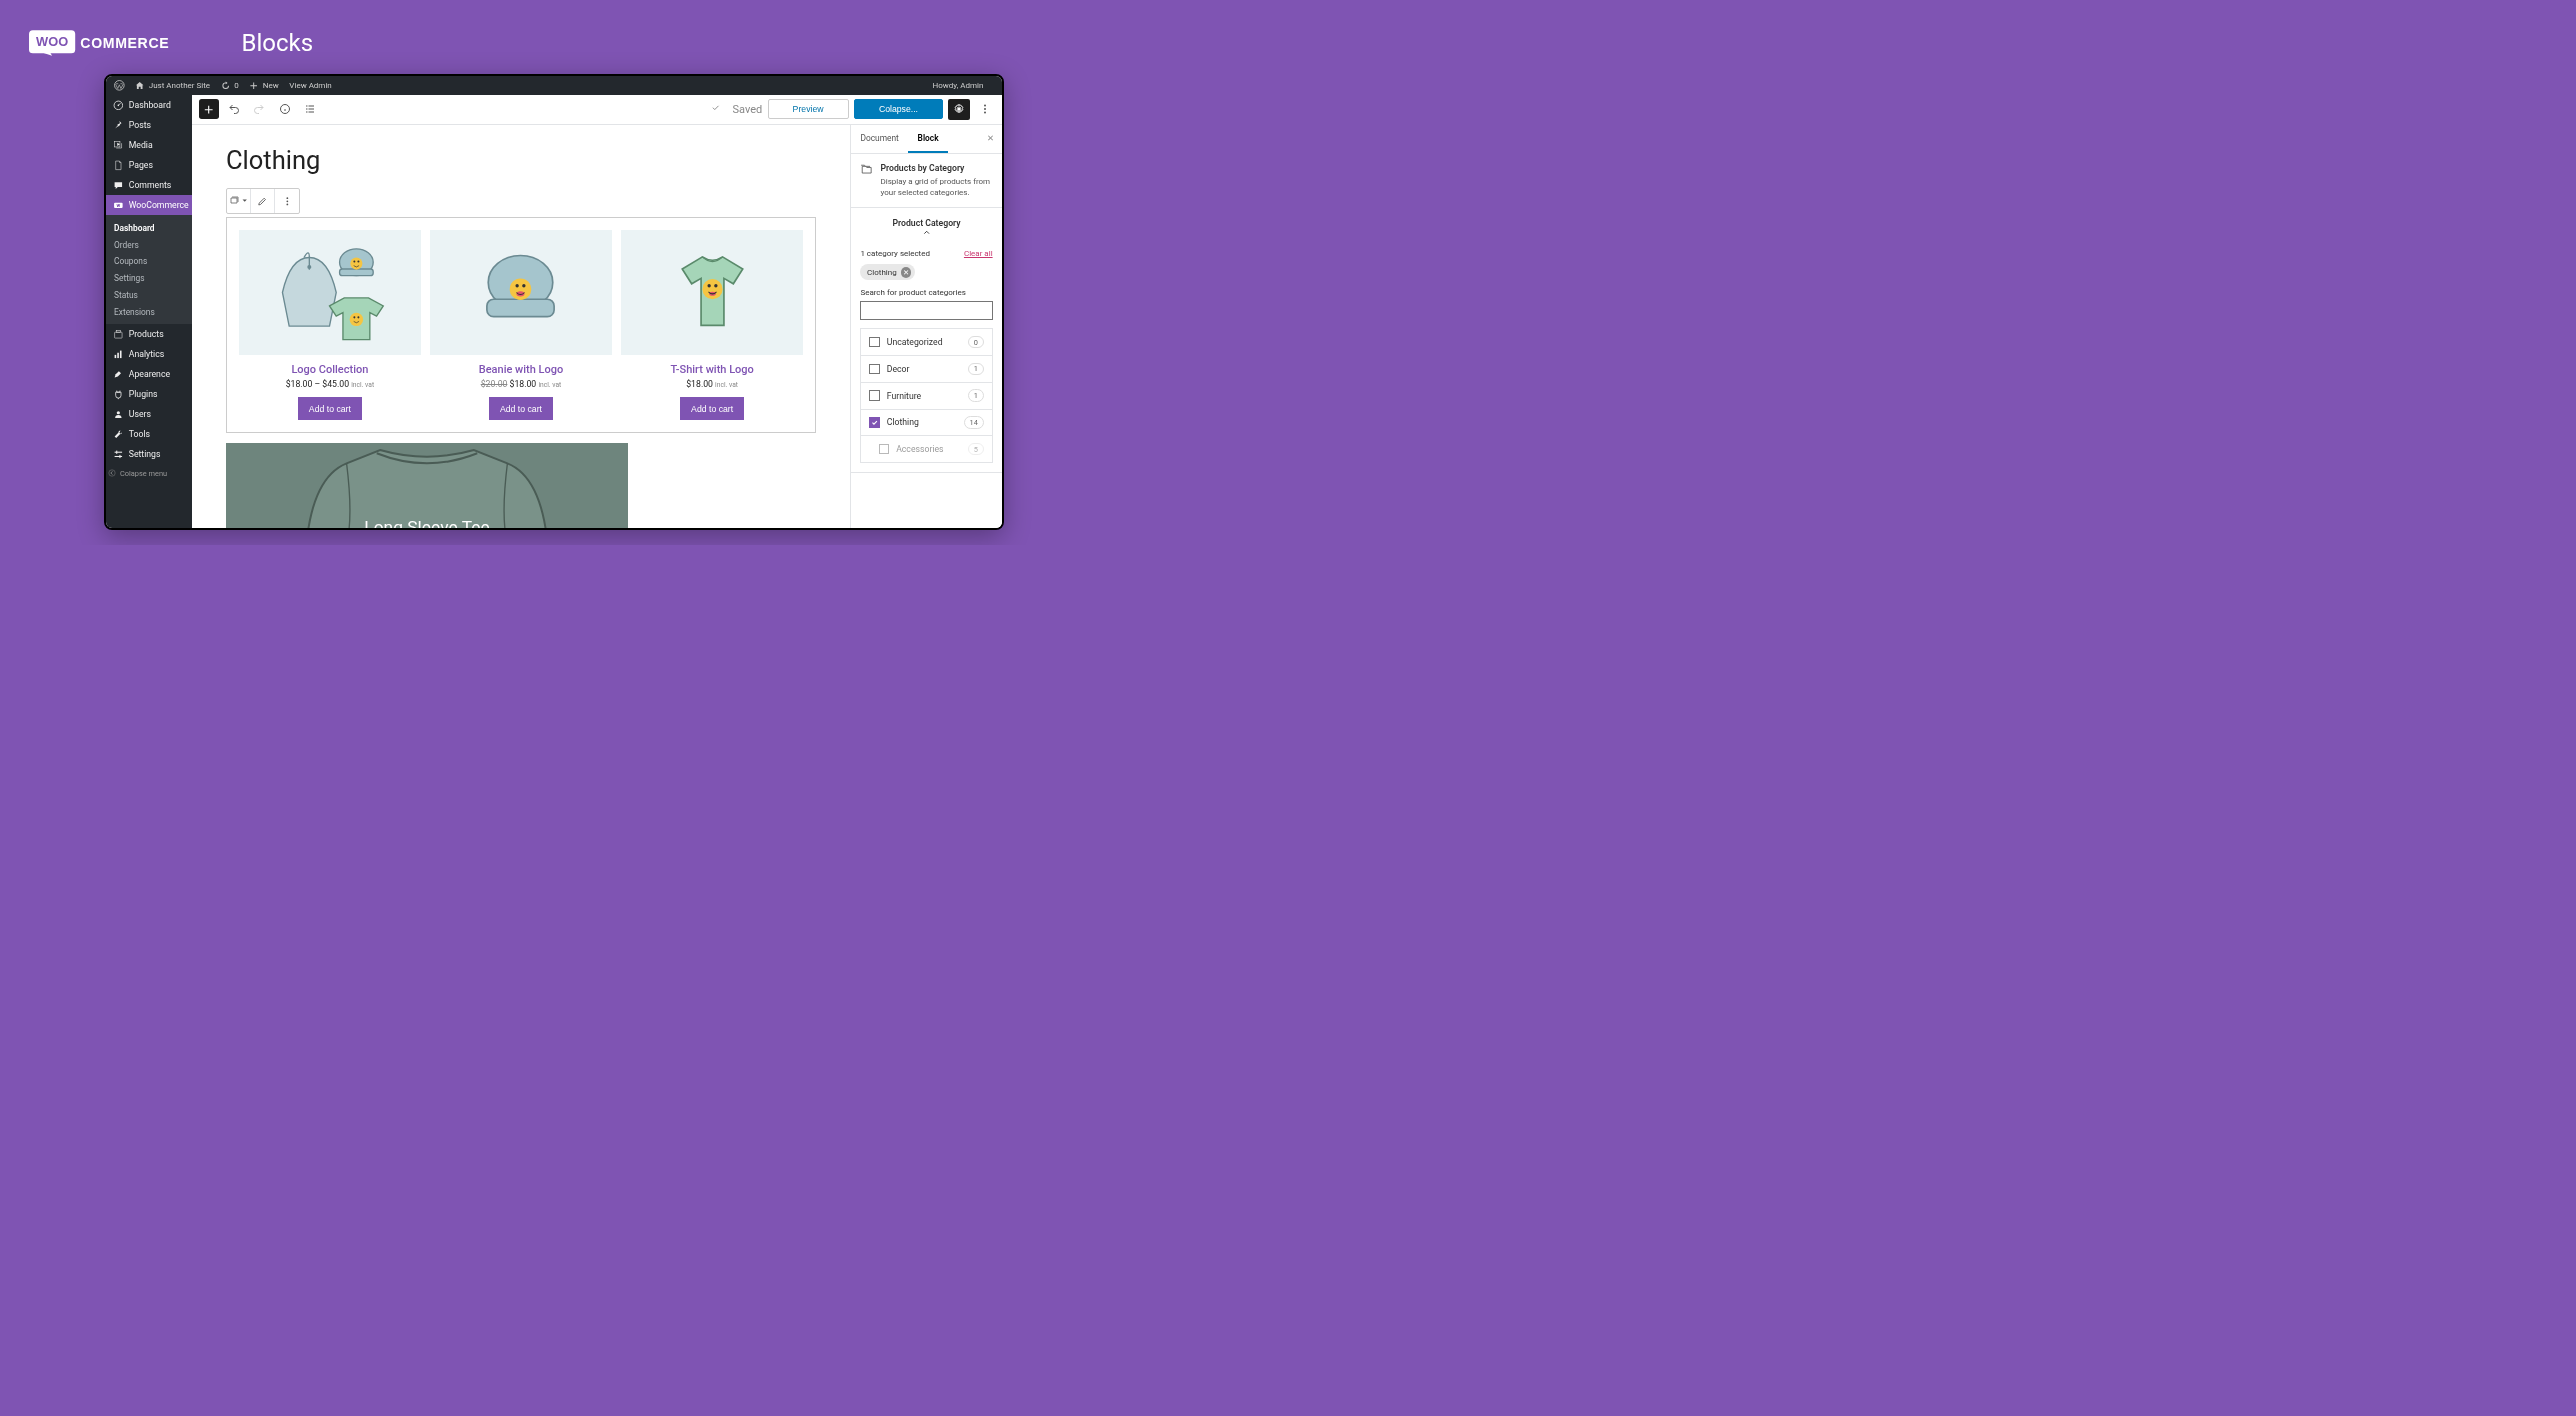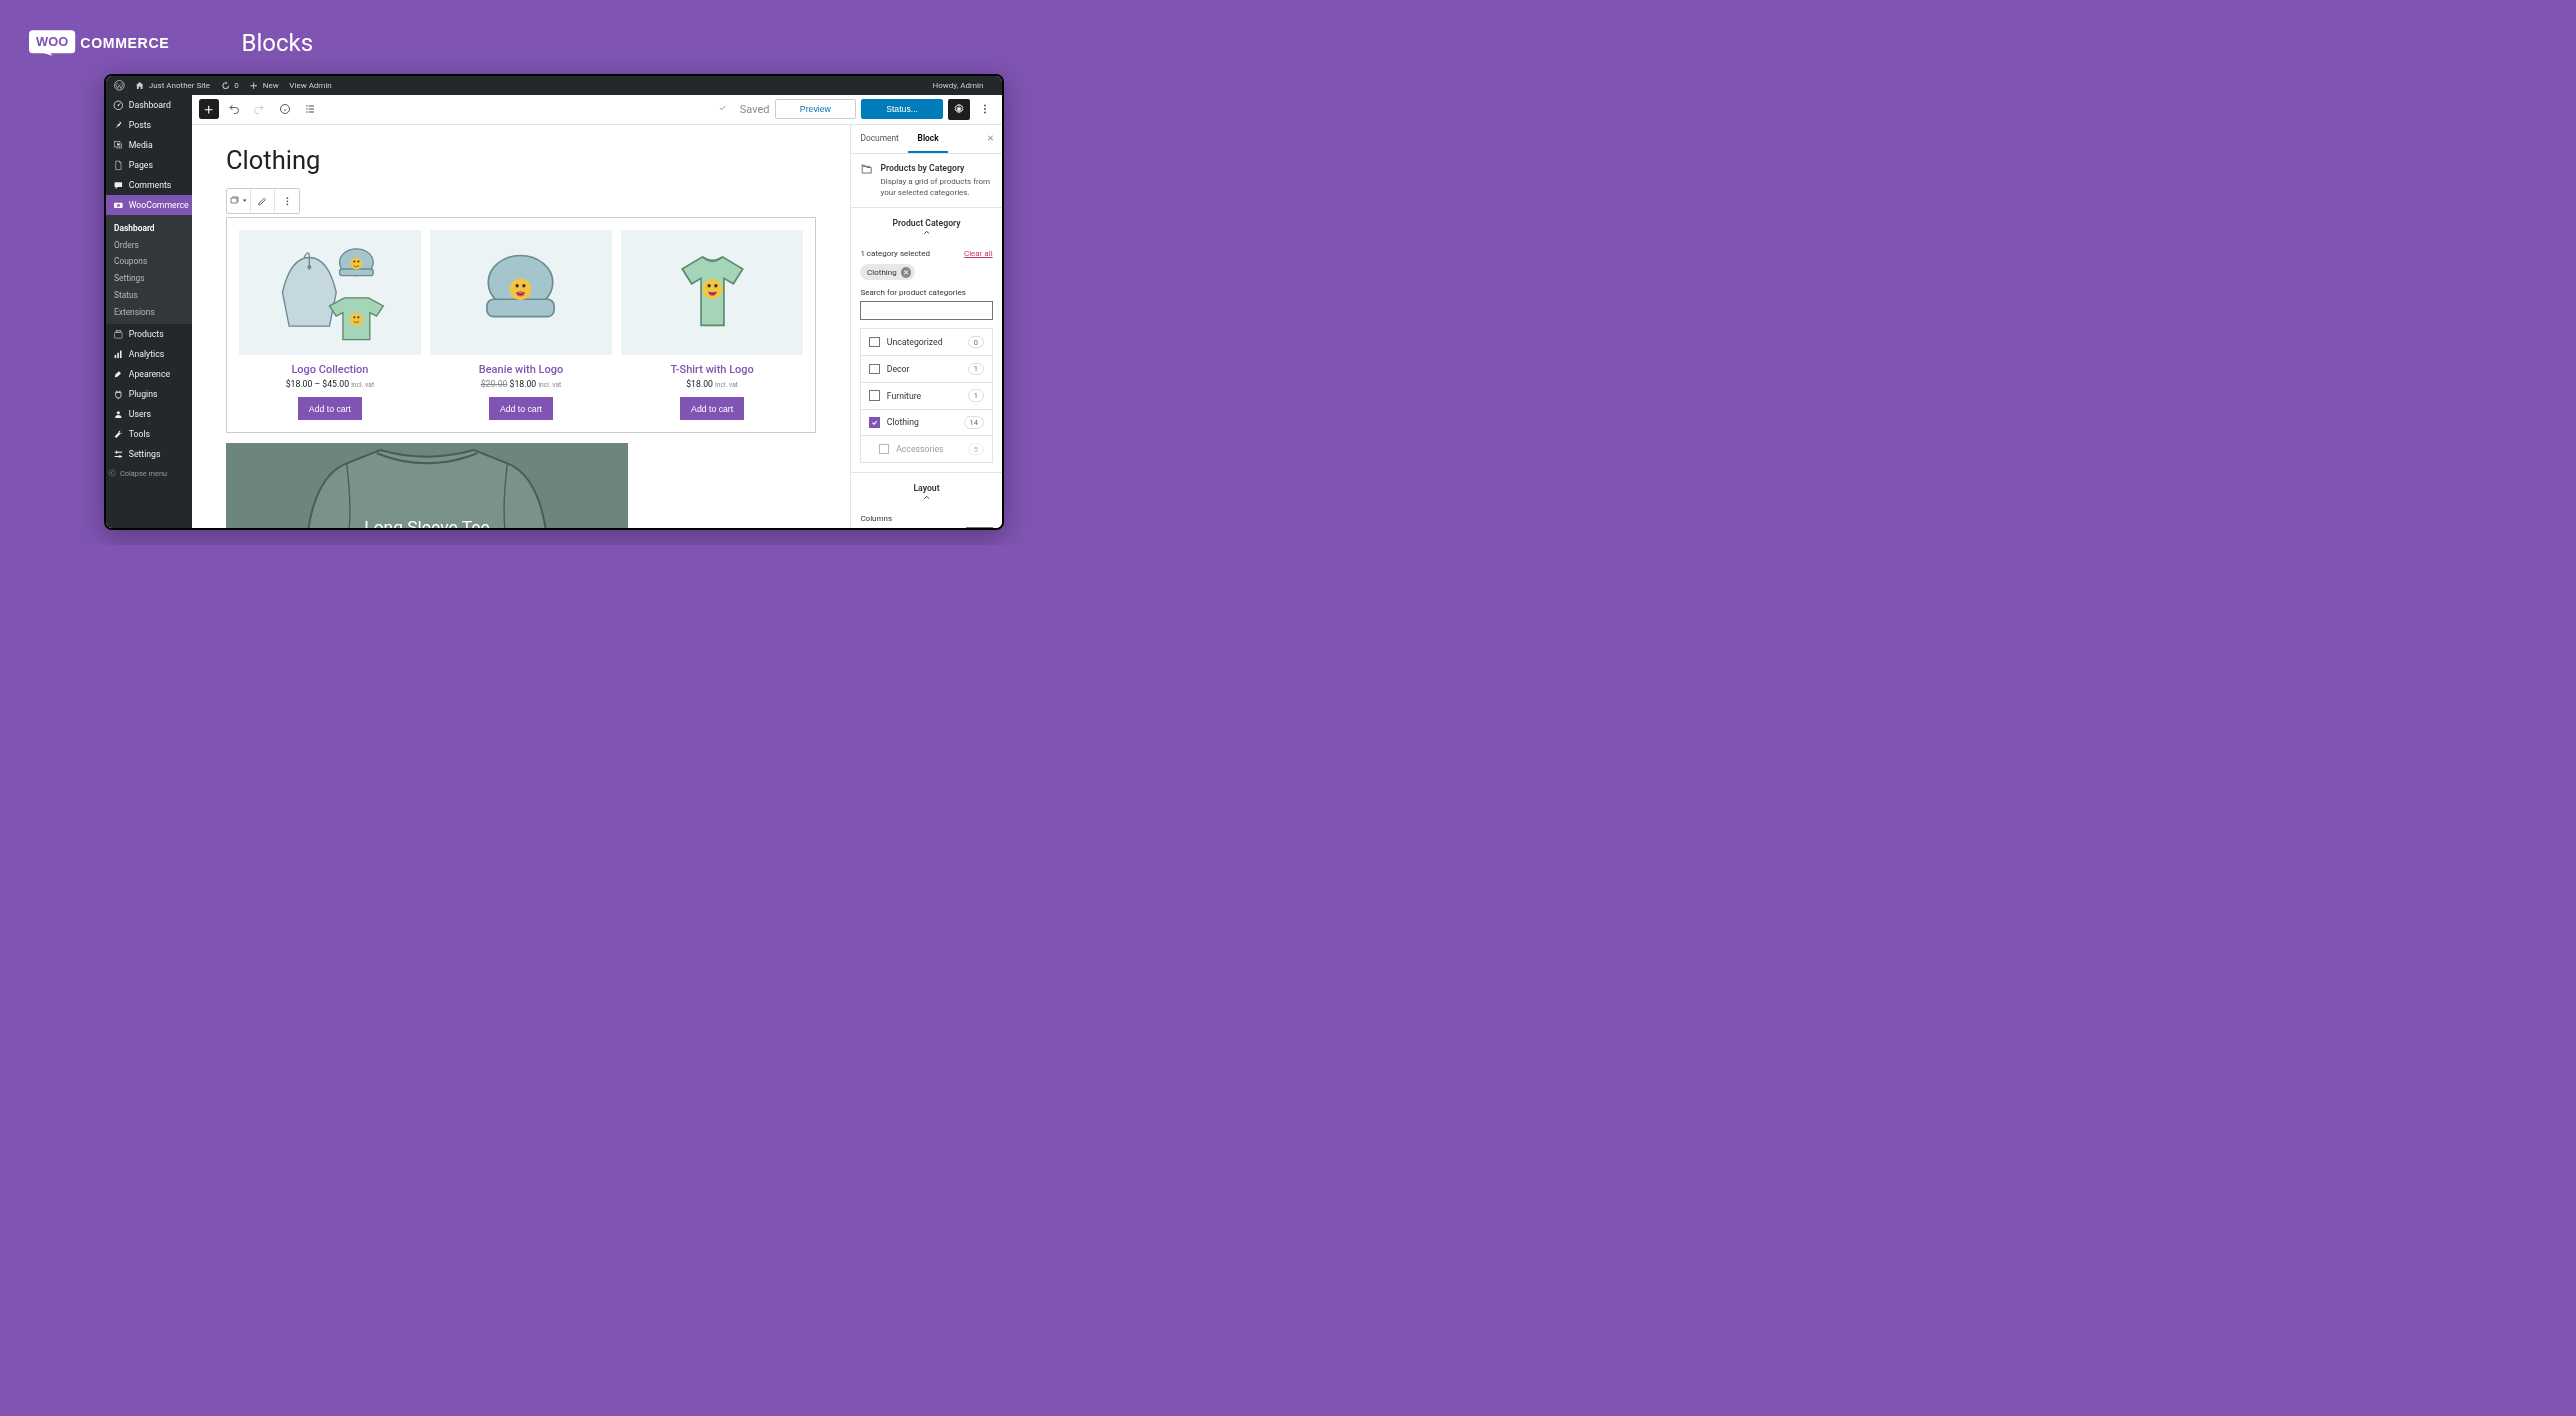--- a/index.html
+++ b/index.html
@@ -315,21 +315,21 @@
               </svg>
             </div>
           <div class="right">
             <span class="saved">
                 <svg width="9.4" height="9.4" viewBox="0 0 20 20" fill="none" stroke="#888" stroke-width="2">
                   <path d="M4 10 l4 4 l8 -8"></path>
                 </svg>
                 <span>Saved</span>
               </span>
             <button class="btn btn-secondary">Preview</button>
-            <button class="btn btn-primary">Status...</button>
+            <button class="btn btn-primary">Colapse...</button>
             <div class="gear-btn">
                 <svg width="12" height="12" viewBox="0 0 24 24" fill="currentColor">
                   <path d="M12 8 a4 4 0 1 0 0 8 a4 4 0 0 0 0 -8 M12 2 l1 3 l3 -1 l1 3 l3 1 l-1 3 l1 3 l-3 1 l-1 3 l-3 -1 l-1 3 l-1 -3 l-3 1 l-1 -3 l-3 -1 l1 -3 l-1 -3 l3 -1 l1 -3 l3 1 Z" fill="none" stroke="currentColor" stroke-width="1.5"></path>
                   <circle cx="12" cy="12" r="3"></circle>
                 </svg>
               </div>
             <div class="icon-btn">
                 <svg width="12" height="12" viewBox="0 0 24 24" fill="currentColor">
                   <circle cx="12" cy="5" r="2"></circle>
                   <circle cx="12" cy="12" r="2"></circle>
@@ -502,42 +502,19 @@
                     </div>
                   <div class="cat-item indent" style="opacity:0.5;border-bottom:none">
                       <span class="cat-check"></span>
                       <span class="cat-label">Accessories</span>
                       <span class="cat-count">5</span>
                     </div>
                 </div>
               </div>
             </div>
 
-            <div class="panel">
-              <div class="panel-header">
-                <span>Layout</span>
-                <span><svg width="9.4" height="9.4" viewBox="0 0 20 20" fill="none" stroke="currentColor" stroke-width="2">
-                      <path d="M5 12 l5 -5 l5 5"></path>
-                    </svg></span>
-              </div>
-              <div class="panel-body">
-                <div class="layout-row">
-                  <div class="layout-label">Columns</div>
-                  <div class="slider-row">
-                    <div class="slider">
-                        <div class="thumb" style="left:36%"></div>
-                      </div>
-                    <input class="num-input" value="3" style="">
-                  </div>
-                </div>
-                <div class="layout-row">
-                  <div class="layout-label">Rows</div>
-
-                </div>
-              </div>
-            </div>
           </div>
         </div>
       </div>
     </div>
   </div>
 </div>
 
 
 </body></html>

